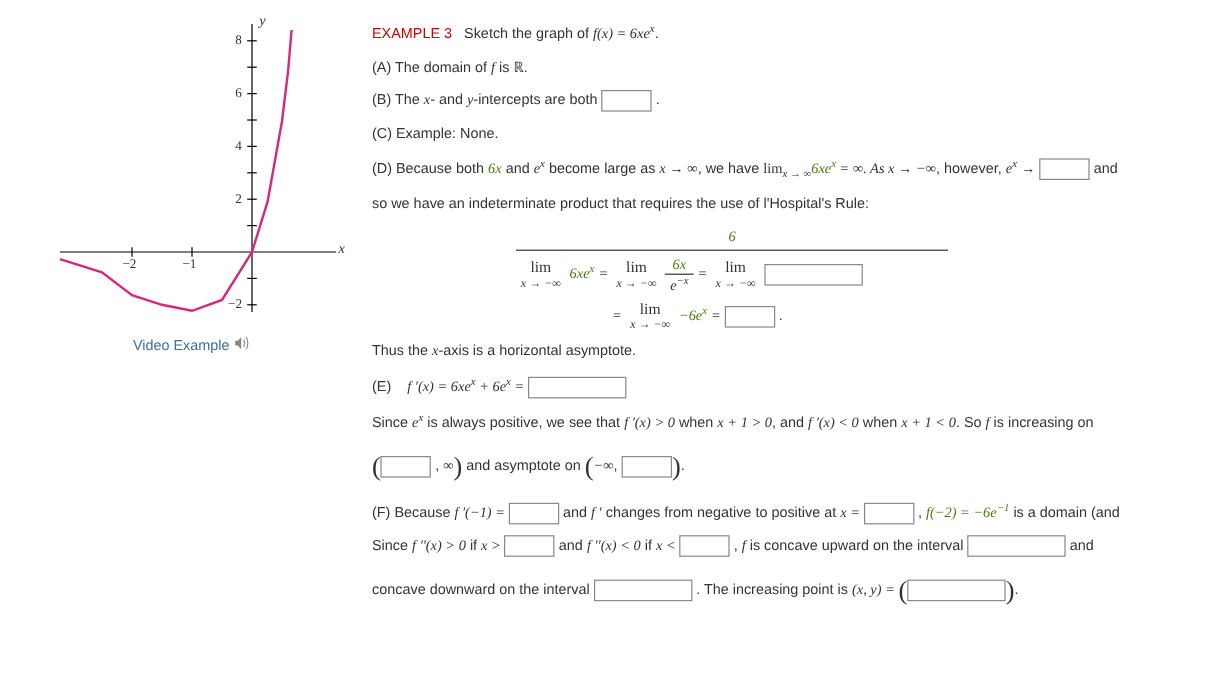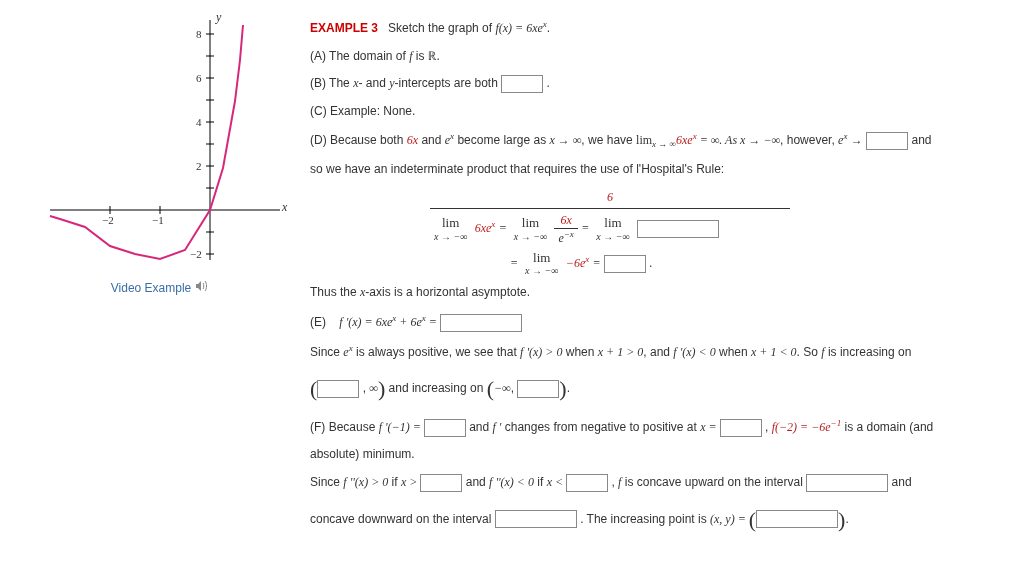--- a/index.html
+++ b/index.html
@@ -37,23 +37,23 @@
     display: inline-flex;
     align-items: center;
     gap: 4px;
     justify-content: flex-end;
   }
   .speaker-icon {
     display:inline-block;
   }
   .example-title {
     color: #c00;
-    font-weight: bold;
-  }
-  .red { color: #b91c1c; }
+    font-weight: normal;
+  }
+  .red { color: #4d7c0f; }
   .input-blank {
     display: inline-block;
     border: 1px solid #888;
     min-width: 40px;
     height: 16px;
     vertical-align: middle;
     background: #fff;
   }
   .input-wide { min-width: 80px; }
   .math { font-family: 'Times New Roman', serif; font-style: italic; }
@@ -191,33 +191,32 @@
     <p>
       <span>(E)</span>&nbsp;&nbsp;&nbsp;
       <span class="math">f '(x) = 6xe</span><sup class="math">x</sup><span class="math"> + 6e</span><sup class="math">x</sup><span class="math"> = </span>
       <span class="input-blank input-wide"></span>
     </p>
     <p>
       <span>Since </span><span class="math">e</span><sup class="math">x</sup><span> is always positive, we see that </span><span class="math">f '(x) &gt; 0</span><span> when </span><span class="math">x + 1 &gt; 0</span><span>, and </span><span class="math">f '(x) &lt; 0</span><span> when </span><span class="math">x + 1 &lt; 0</span><span>. So </span><span class="math">f</span><span> is increasing on</span>
     </p>
     <p>
       <span class="bigparen">(</span><span class="input-blank"></span> , <span class="math">∞</span><span class="bigparen">)</span>
-      <span> and increasing on </span>
+      <span> and asymptote on </span>
       <span class="bigparen">(</span><span class="math">−∞</span>, <span class="input-blank"></span><span class="bigparen">)</span>.
     </p>
 
     <p>
       <span>(F) Because </span><span class="math">f '(−1) = </span>
       <span class="input-blank"></span>
       <span> and </span><span class="math">f '</span><span> changes from negative to positive at </span><span class="math">x = </span>
       <span class="input-blank"></span><span> , </span>
       <span class="math"><span class="red">f(−2) = −6e</span><sup class="red">−1</sup></span>
       <span> is a domain (and</span>
     </p>
-    <p>absolute) minimum.</p>
 
     <p>
       <span>Since </span><span class="math">f ''(x) &gt; 0</span><span> if </span><span class="math">x &gt; </span>
       <span class="input-blank"></span>
       <span> and </span><span class="math">f ''(x) &lt; 0</span><span> if </span><span class="math">x &lt; </span>
       <span class="input-blank"></span><span> , </span>
       <span class="math">f</span><span> is concave upward on the interval </span>
       <span class="input-blank input-wide"></span>
       <span> and</span>
     </p>

